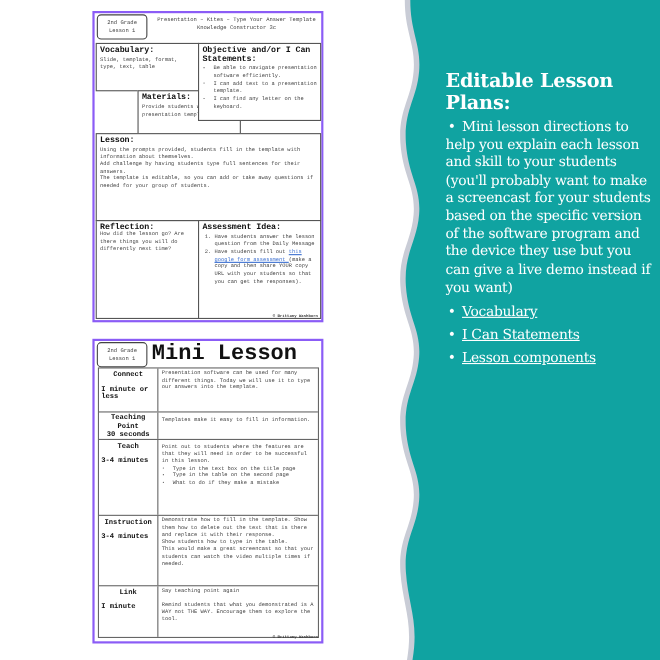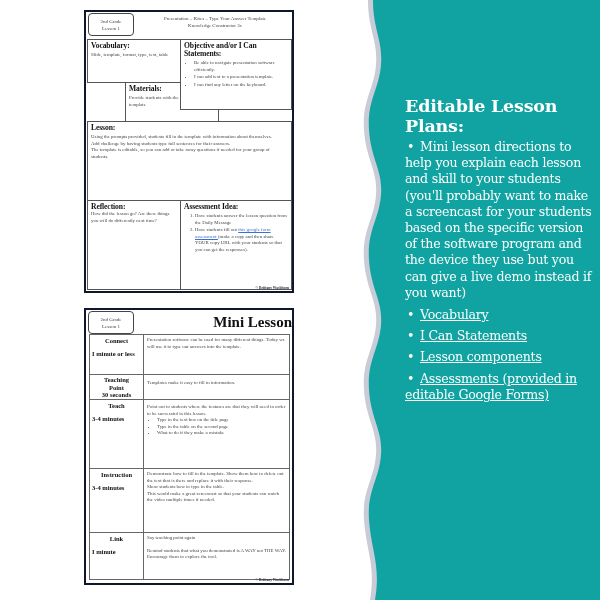--- a/index.html
+++ b/index.html
@@ -2,36 +2,36 @@
 <html><head>
   <meta charset="utf-8">
   <style>
     * { box-sizing: border-box; margin: 0; padding: 0; }
     html, body { width: 600px; height: 600px; overflow: hidden; background: #ffffff; }
     body { position: relative; font-family: "Liberation Sans", sans-serif; color: #333; }
 
     
     .panel-svg { position: absolute; left: 0; top: 0; width: 600px; height: 600px; }
     .panel-text {
-      position: absolute; left: 405px; top: 96px; width: 190px;
+      position: absolute; left: 405px; top: 64px; width: 190px;
       font-family: "DejaVu Serif", serif; color: #ffffff;
     }
     .panel-title {
       font-family: "DejaVu Serif", serif; font-weight: bold;
       font-size: 17.5px; line-height: 20px; margin-bottom: 3px; letter-spacing: -0.2px;
     }
     .panel-intro { font-size: 12.6px; line-height: 16.2px; letter-spacing: -0.25px; }
     .panel-list { list-style: none; margin-top: 6px; text-decoration: underline; }
     .panel-list li { font-size: 12.6px; line-height: 16.2px; margin-bottom: 5px; letter-spacing: -0.25px; }
     .panel-list .bullet { display: inline-block; width: 15px; }
 
     
     .doc {
       position: absolute; left: 84px; width: 210px; background: #fff;
-      border: 2px solid #0f172a; font-family: Liberation Serif, serif;
+      border: 2px solid #8b5cf6; font-family: Liberation Mono, monospace;
     }
     .doc1 { top: 10px; height: 283px; }
     .doc2 { top: 308px; height: 277px; }
     .doc .copyright {
       position: absolute; right: 3px; bottom: 1px; font-size: 3.6px; color: #333; font-weight: bold;
     }
 
     .grade-box {
       position: absolute; left: 2px; top: 1px; width: 46px; height: 23px;
       border: 1px solid #444; border-radius: 4px;
@@ -46,22 +46,22 @@
       font-weight: bold; font-size: 7.6px; line-height: 8px; color: #111; letter-spacing: -0.1px;
     }
     .cell-t { font-size: 4.9px; line-height: 6.6px; color: #444; margin-top: 2px; }
     .cell ul { padding-left: 10px; margin-top: 2px; }
     .cell ol { padding-left: 11px; margin-top: 2px; }
     .cell li { font-size: 4.9px; line-height: 6.6px; color: #444; margin-bottom: 1px; }
     .link { color: #3b6fd0; text-decoration: underline; }
 
     
     .doc2 .page-title {
-      position: absolute; left: 52px; top: 2px; width: 154px; text-align: right;
-      font-weight: bold; font-size: 15px; line-height: 20px; color: #111;
+      position: absolute; left: 52px; top: 2px; width: 154px; text-align: left;
+      font-weight: bold; font-size: 20px; line-height: 20px; color: #111;
     }
     .ml-table { position: absolute; left: 3px; top: 24px; width: 201px; border: 1px solid #666; }
     .ml-row { display: flex; border-bottom: 1px solid #666; }
     .ml-row:last-child { border-bottom: none; }
     .ml-left {
       width: 54px; border-right: 1px solid #666; padding: 2px 2px;
       font-weight: bold; font-size: 6.5px; line-height: 7.5px; color: #111;
     }
     .ml-left .lbl { text-align: center; display: block; }
     .ml-left .time { display: block; margin-top: 5px; }
@@ -80,21 +80,20 @@
 
 <div class="panel-text">
   <div class="panel-title">Editable Lesson Plans:</div>
   <div class="panel-intro">
     <span class="bullet" style="display:inline-block;width:15px;padding-left:2px;">•</span><span>Mini lesson directions to help you explain each lesson and skill to your students (you'll probably want to make a screencast for your students based on the specific version of the software program and the device they use but you can give a live demo instead if you want)</span>
   </div>
   <ul class="panel-list">
     <li><span class="bullet" style="padding-left:2px;">•</span><span>Vocabulary</span></li>
     <li><span class="bullet" style="padding-left:2px;">•</span><span>I Can Statements</span></li>
     <li><span class="bullet" style="padding-left:2px;">•</span><span>Lesson components</span></li>
-    <li><span class="bullet" style="padding-left:2px;">•</span><span>Assessments (provided in editable Google Forms)</span></li>
   </ul>
 </div>
 
 <div class="doc doc1">
   <div class="grade-box">
     <div>2nd Grade</div>
     <div>Lesson 1</div>
   </div>
   <div class="header-title">
     <div>Presentation – Kites – Type Your Answer Template</div>

